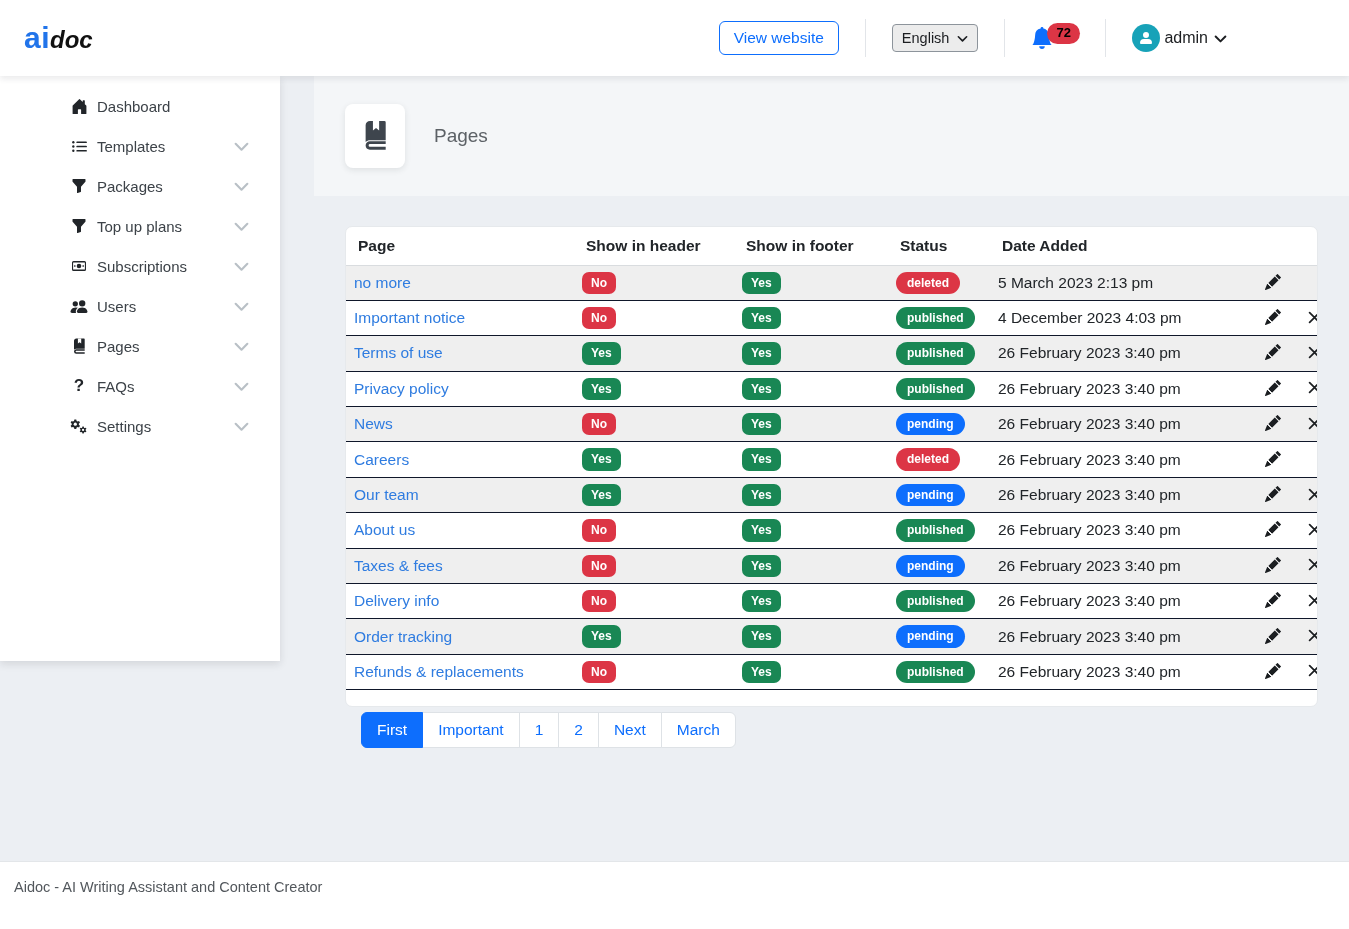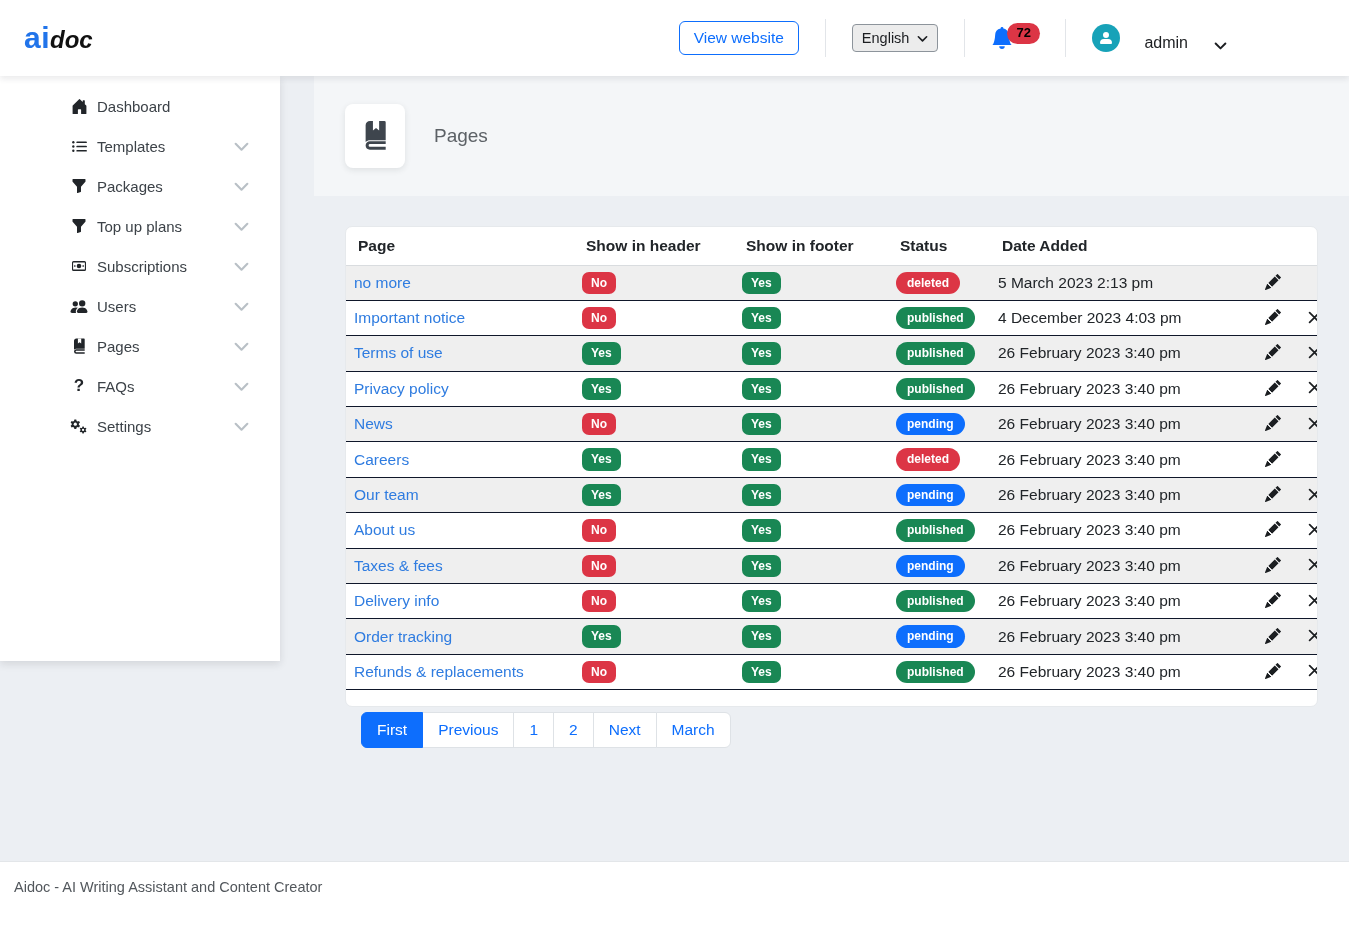--- a/index.html
+++ b/index.html
@@ -32,21 +32,21 @@
     background:#ececec; border:1px solid #8d949b; border-radius:4px;
     padding:5px 9px; font-size:14.5px; color:#1c1e21; cursor:pointer;
   }
   .bell-wrap { position:relative; display:flex; align-items:center; cursor:pointer; padding-right:26px; }
   .bell-svg { color:#0d6efd; }
   .notif-badge {
     position:absolute; left:16px; top:-4px;
     background:#dc3545; color:#000000; font-size:13px; font-weight:bold;
     padding:3px 9px; border-radius:50rem; line-height:1.15;
   }
-  .user-wrap { display:flex; align-items:flex-end; gap:24px; cursor:pointer; }
+  .user-wrap { display:flex; align-items:center; gap:4px; cursor:pointer; }
   .avatar {
     width:28px; height:28px; border-radius:50%; background:#17a2b8;
     display:flex; align-items:center; justify-content:center; color:#fff;
   }
   .user-name { font-size:16px; color:#1c1e21; }
   .caret { color:#1c1e21; margin-left:2px; }
 
   
   .body-row { flex:1 1 auto; display:flex; background:#eceff3; overflow:hidden;gap:34px; }
 
@@ -578,21 +578,21 @@
                     </svg>
       </span>
     </td>
   </tr>
 </tbody>
         </table>
       </div>
 
       <nav class="pagination" id="pagination">
           <a class="page-item active">First</a>
-          <a class="page-item">Previous</a>
+          <a class="page-item">Important</a>
           <a class="page-item">1</a>
           <a class="page-item">2</a>
           <a class="page-item">Next</a>
           <a class="page-item">March</a>
         </nav>
     </div>
   </main>
 </div>
 
 <footer class="footer">

